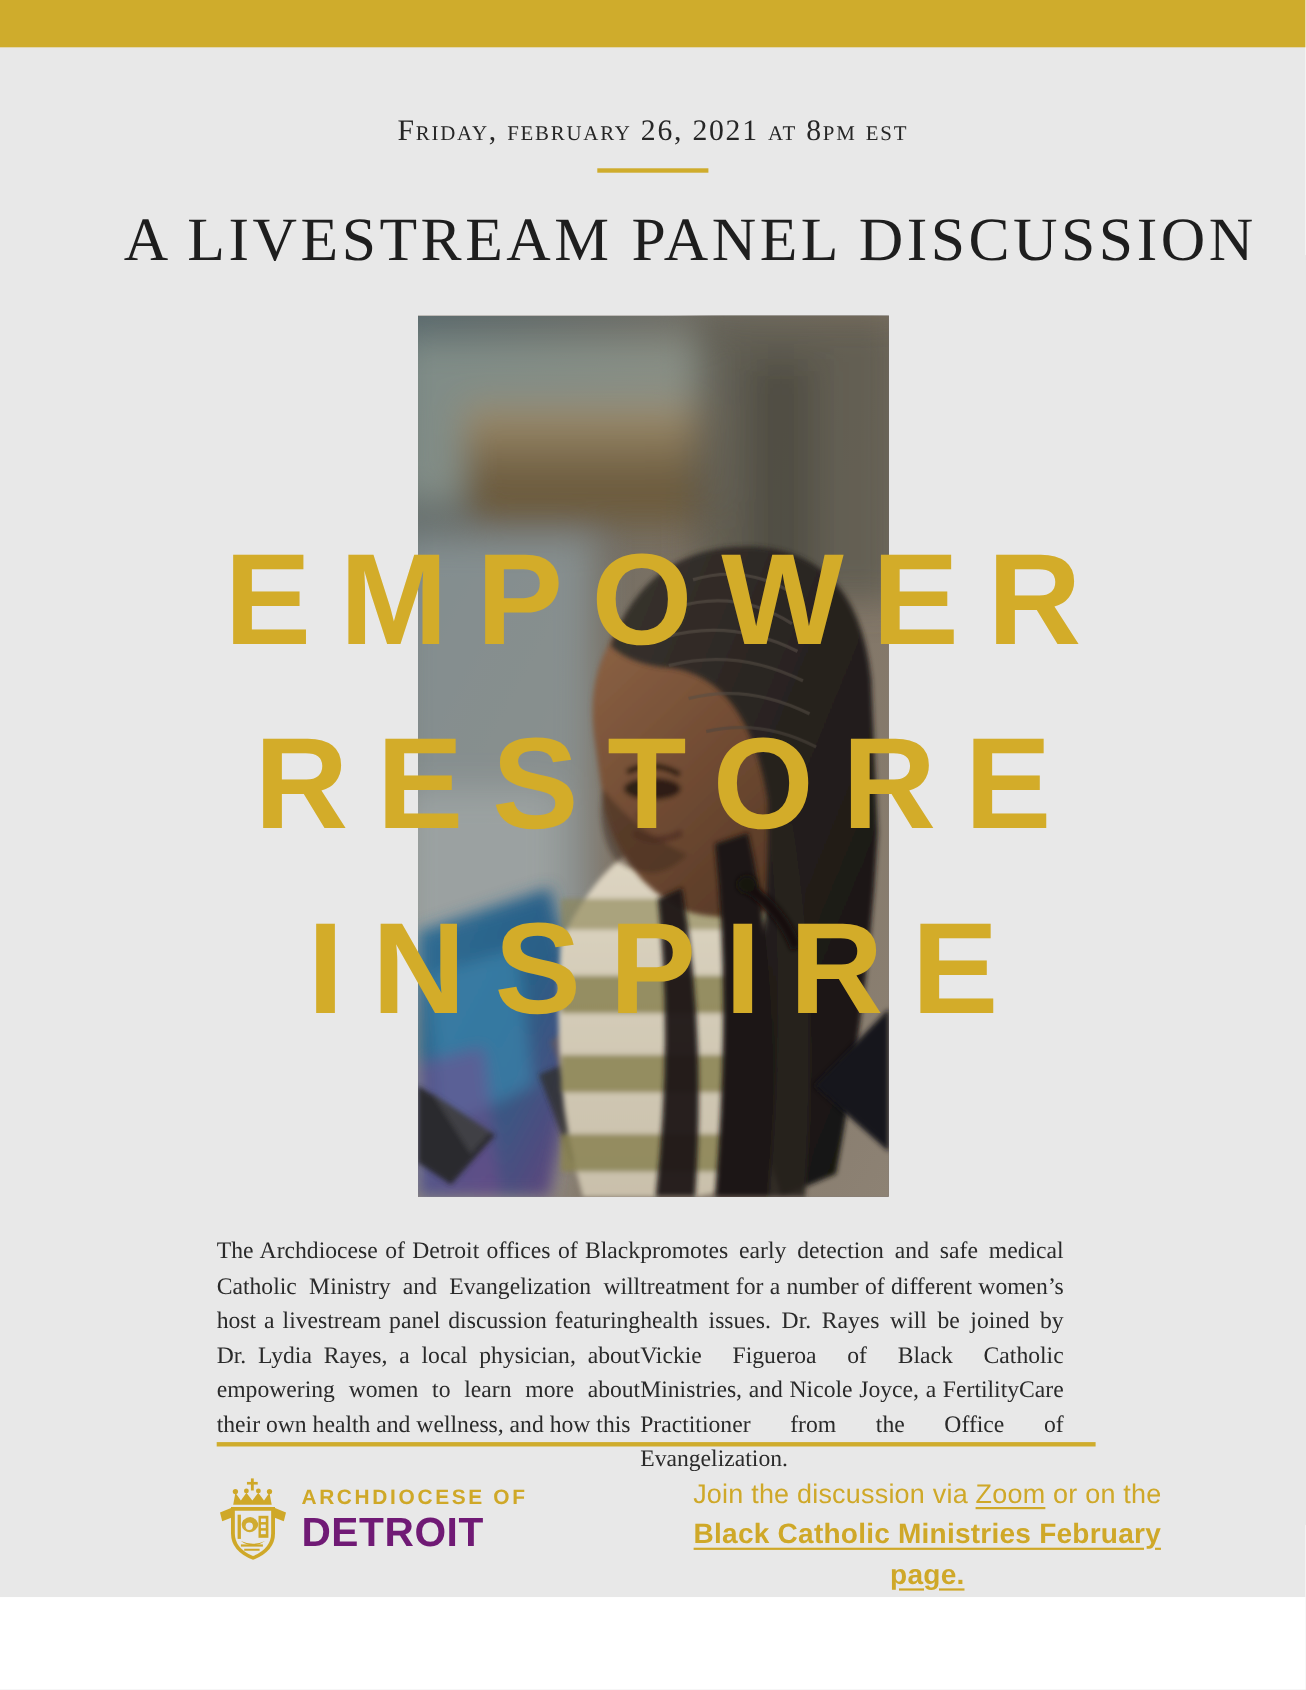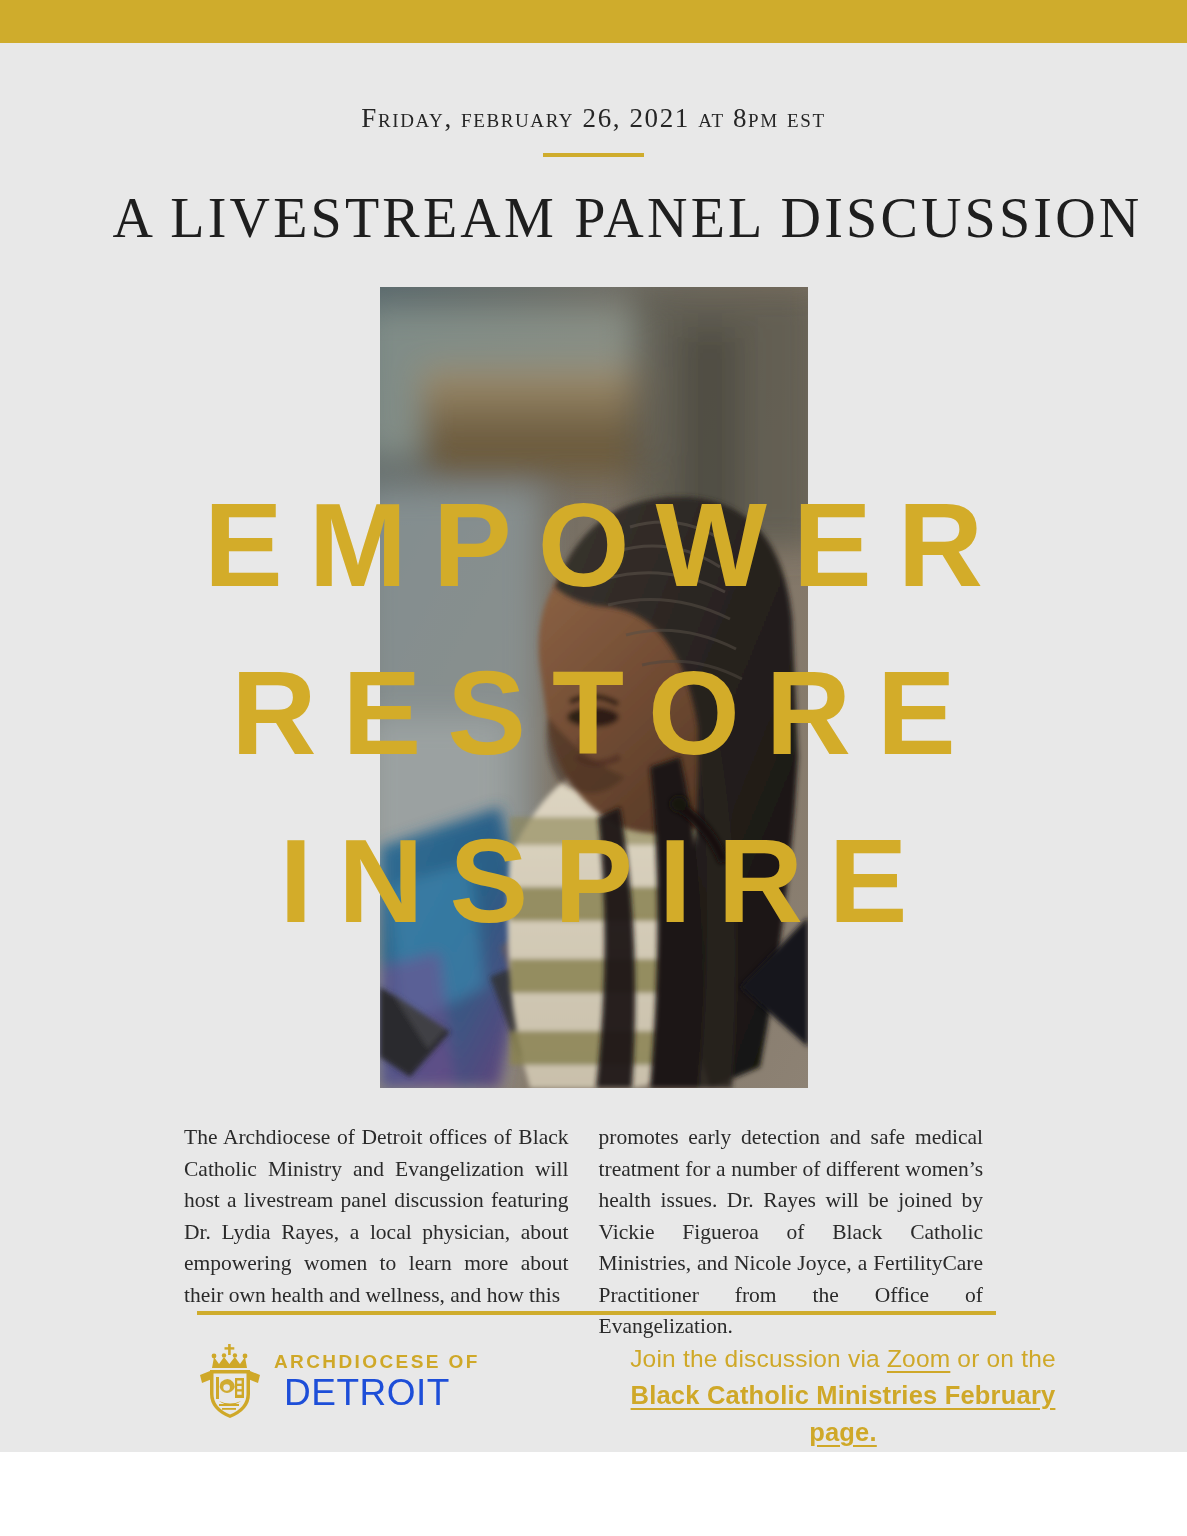--- a/index.html
+++ b/index.html
@@ -110,24 +110,23 @@
     top: 822px;
     font-size: 118px;
     letter-spacing: 26px;
     text-indent: 26px;
   }
 
   
   .copy {
     position: absolute;
     top: 1122px;
-    left: 184px;
+    left: 197px;
     width: 799px;
     display: flex;
-    gap: 30px;
   }
   .copy p {
     margin: 0;
     width: 385px;
     font-family: "Liberation Serif", serif;
     font-size: 21.5px;
     line-height: 31.5px;
     color: #2a2a2a;
     text-align: justify;
     hyphens: none;
@@ -168,26 +167,25 @@
   }
   .logo-top {
     font-family: "Liberation Sans", sans-serif;
     font-weight: 700;
     font-size: 19px;
     letter-spacing: 2.4px;
     color: #cfa828;
   }
   .logo-bottom {
     font-family: "Liberation Sans", sans-serif;
-    font-weight: 400;
+    font-weight: 700;
     font-size: 37px;
     letter-spacing: 0.5px;
-    color: #1d4ed8;
+    color: #701a75;
     margin-top: 3px;
-    margin-left: 10px;
   }
 
   .cta {
     position: absolute;
     right: -31px;
     top: 0;
     width: 430px;
     text-align: center;
     font-family: "Liberation Sans", sans-serif;
     font-size: 24.5px;

